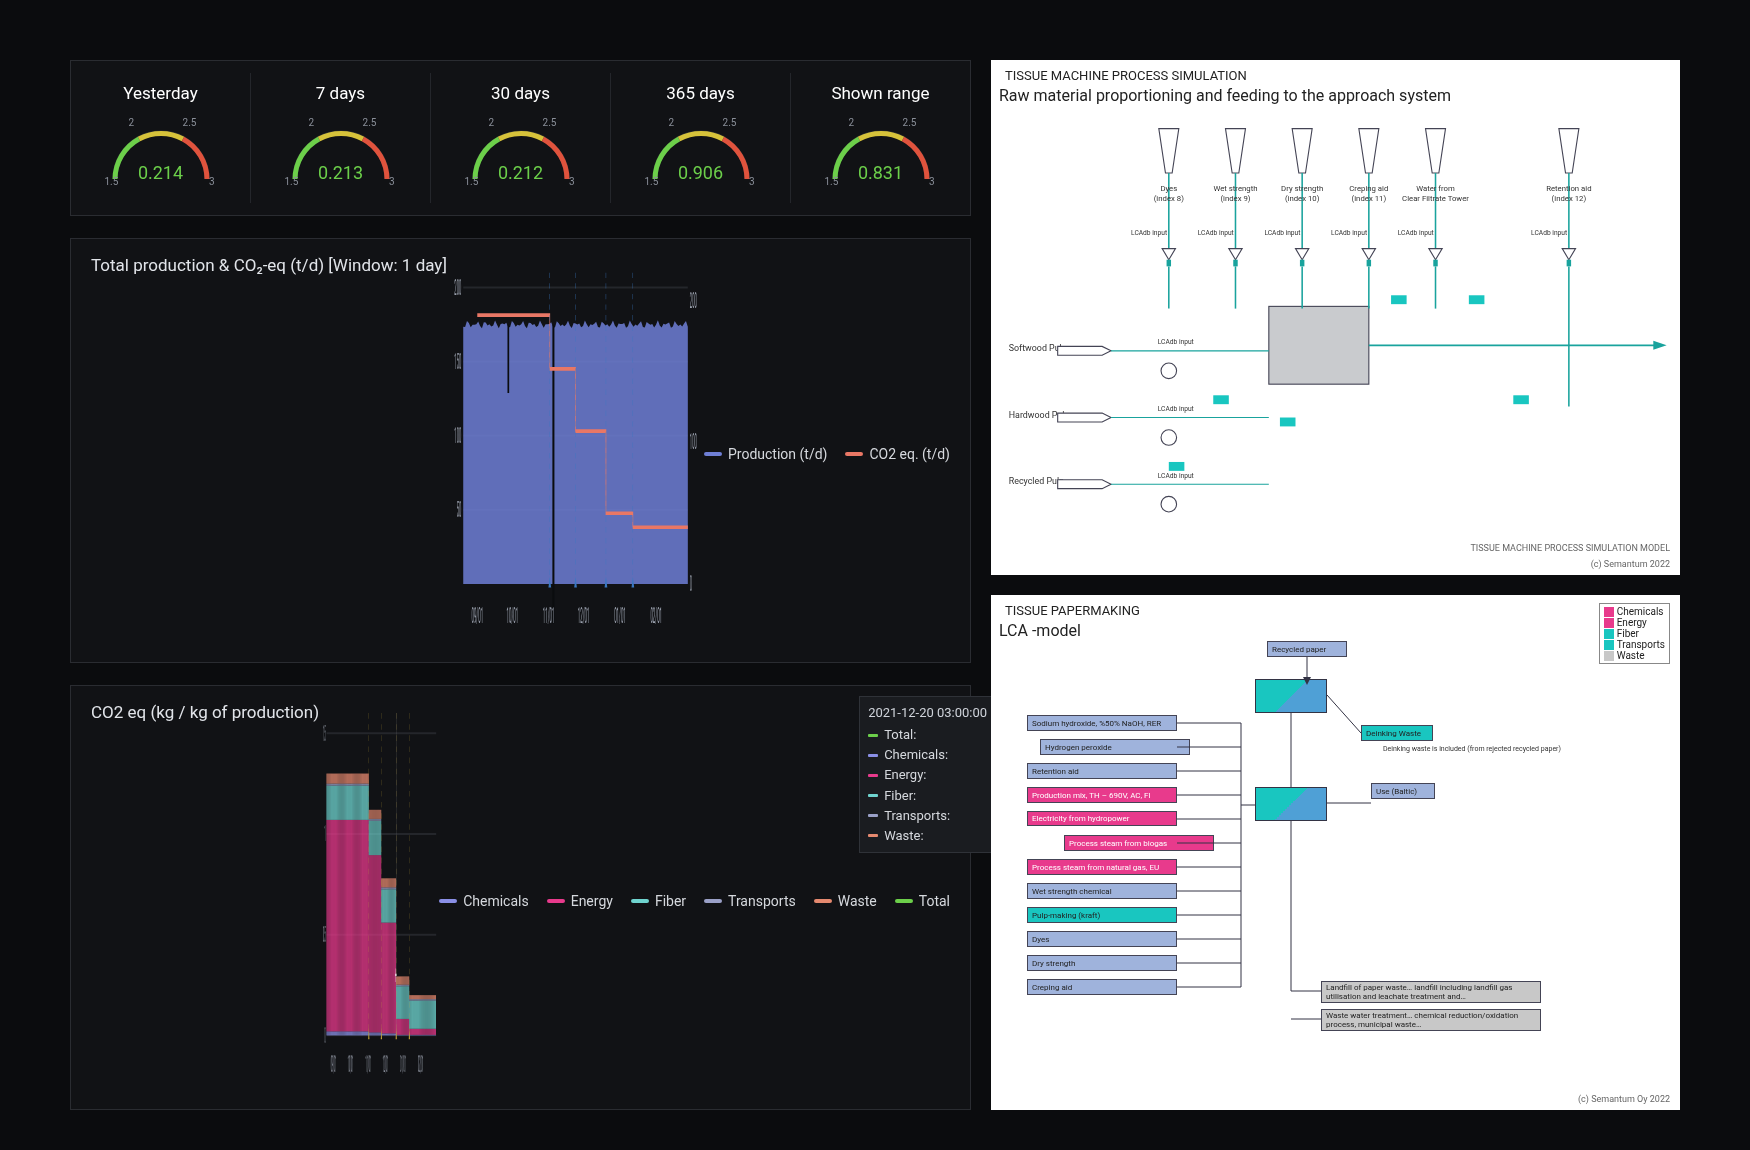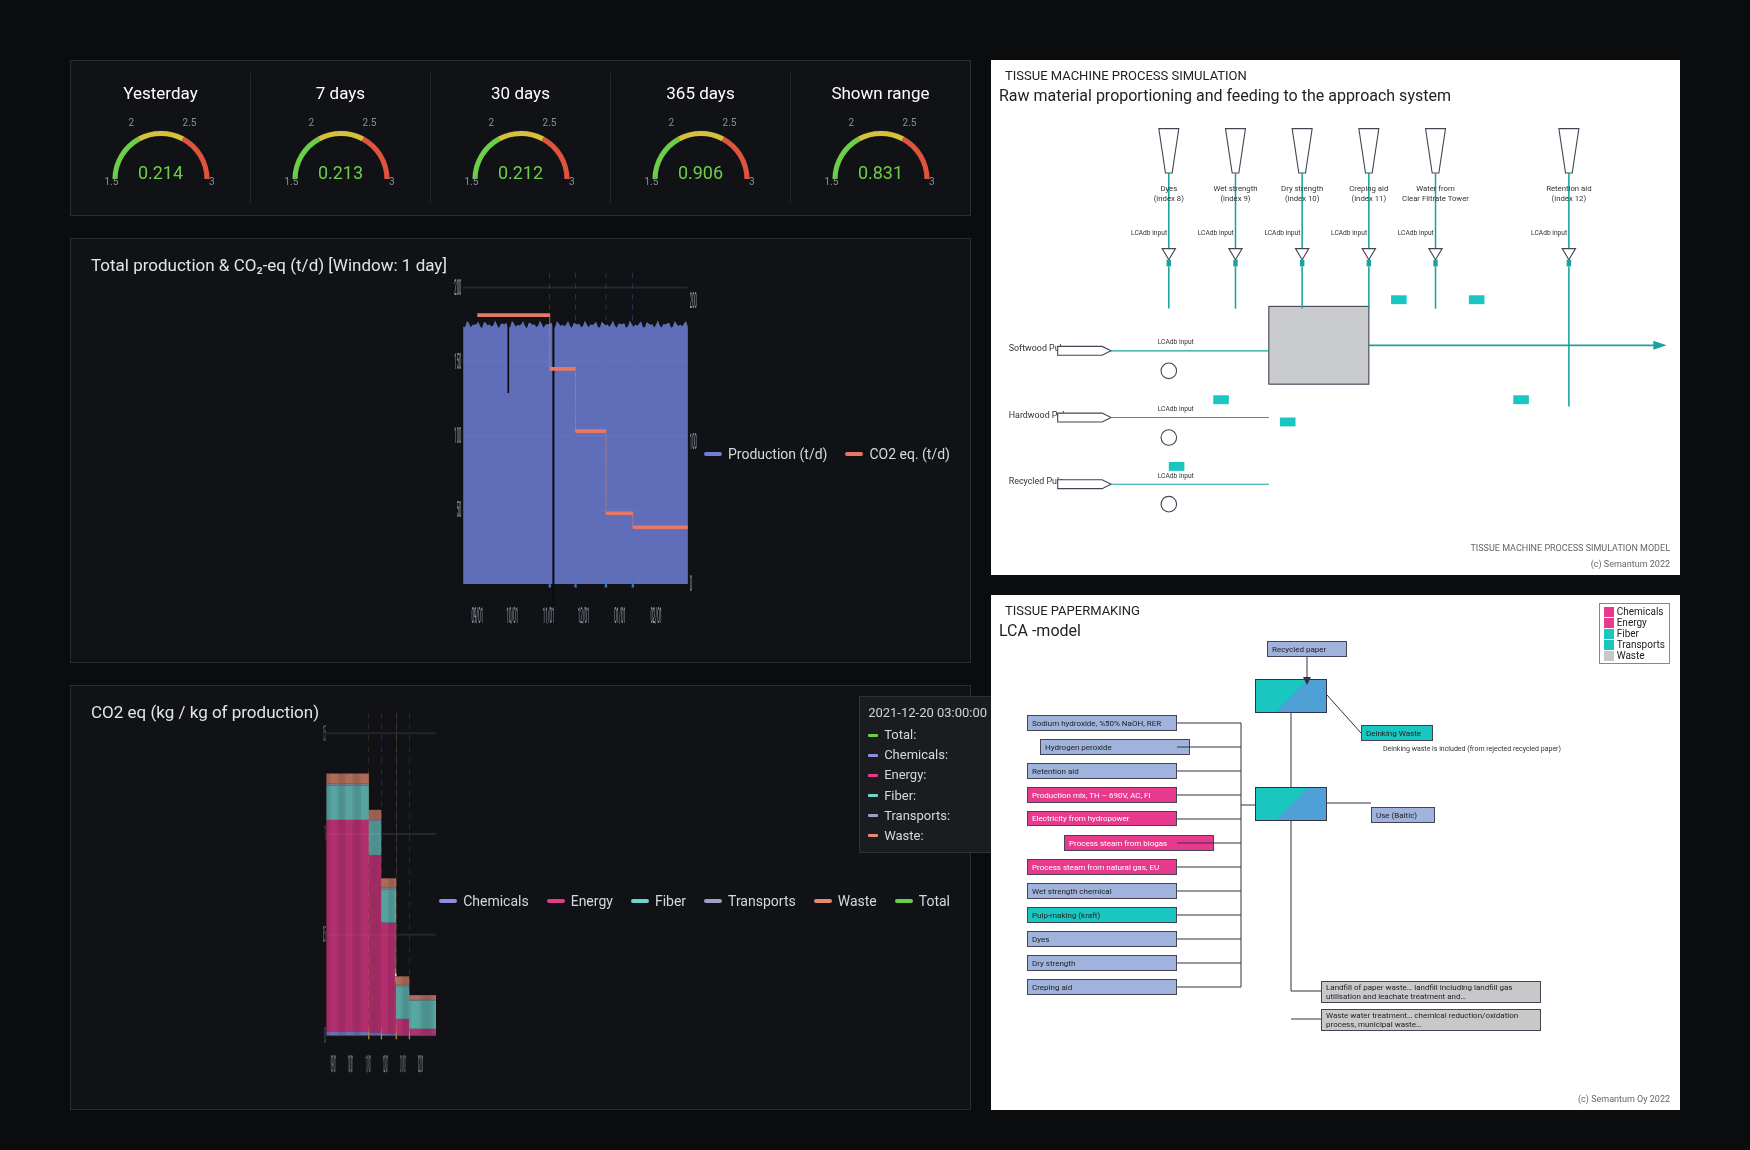--- a/index.html
+++ b/index.html
@@ -994,21 +994,21 @@
         <div><span class="lca-sw" style="background:#19c6c0"></span>Fiber</div>
         <div><span class="lca-sw" style="background:#19c6c0"></span>Transports</div>
         <div><span class="lca-sw" style="background:#c8c8c8"></span>Waste</div>
       </div>
     <div class="diag-footer">(c) Semantum Oy 2022</div>
   <div class="box " style="left: 276px; top: 46px; width: 80px; height: 16px;">Recycled paper</div>
       <div class="teal-block" style="left: 264px; top: 84px;"></div>
       <div class="box fiber" style="left: 370px; top: 130px; width: 72px; height: 16px;">Deinking Waste</div>
       <div class="lbl" style="left: 392px; top: 150px; width: 180px;">Deinking waste is included (from rejected recycled paper)</div>
       <div class="teal-block" style="left: 264px; top: 192px;"></div>
-      <div class="box " style="left: 380px; top: 212px; width: 64px; height: 16px;">Use (Baltic)</div>
+      <div class="box " style="left: 380px; top: 188px; width: 64px; height: 16px;">Use (Baltic)</div>
       <div class="box " style="left: 36px; top: 120px; width: 150px; height: 16px;">Sodium hydroxide, %50% NaOH, RER</div>
       <div class="box " style="left: 49px; top: 144px; width: 150px; height: 16px;">Hydrogen peroxide</div>
       <div class="box " style="left: 36px; top: 168px; width: 150px; height: 16px;">Retention aid</div>
       <div class="box energy" style="left: 36px; top: 192px; width: 150px; height: 16px;">Production mix, TH – 690V, AC, FI</div>
       <div class="box energy" style="left: 36px; top: 216px; width: 150px; height: 15px;">Electricity from hydropower</div>
       <div class="box energy" style="left: 52px; top: 240px; width: 150px; height: 16px; margin-left: 21px;">Process steam from biogas</div>
       <div class="box energy" style="left: 36px; top: 264px; width: 150px; height: 16px;">Process steam from natural gas, EU</div>
       <div class="box " style="left: 36px; top: 288px; width: 150px; height: 16px;">Wet strength chemical</div>
       <div class="box fiber" style="left: 36px; top: 312px; width: 150px; height: 16px;">Pulp-making (kraft)</div>
       <div class="box " style="left: 36px; top: 336px; width: 150px; height: 16px;">Dyes</div>

